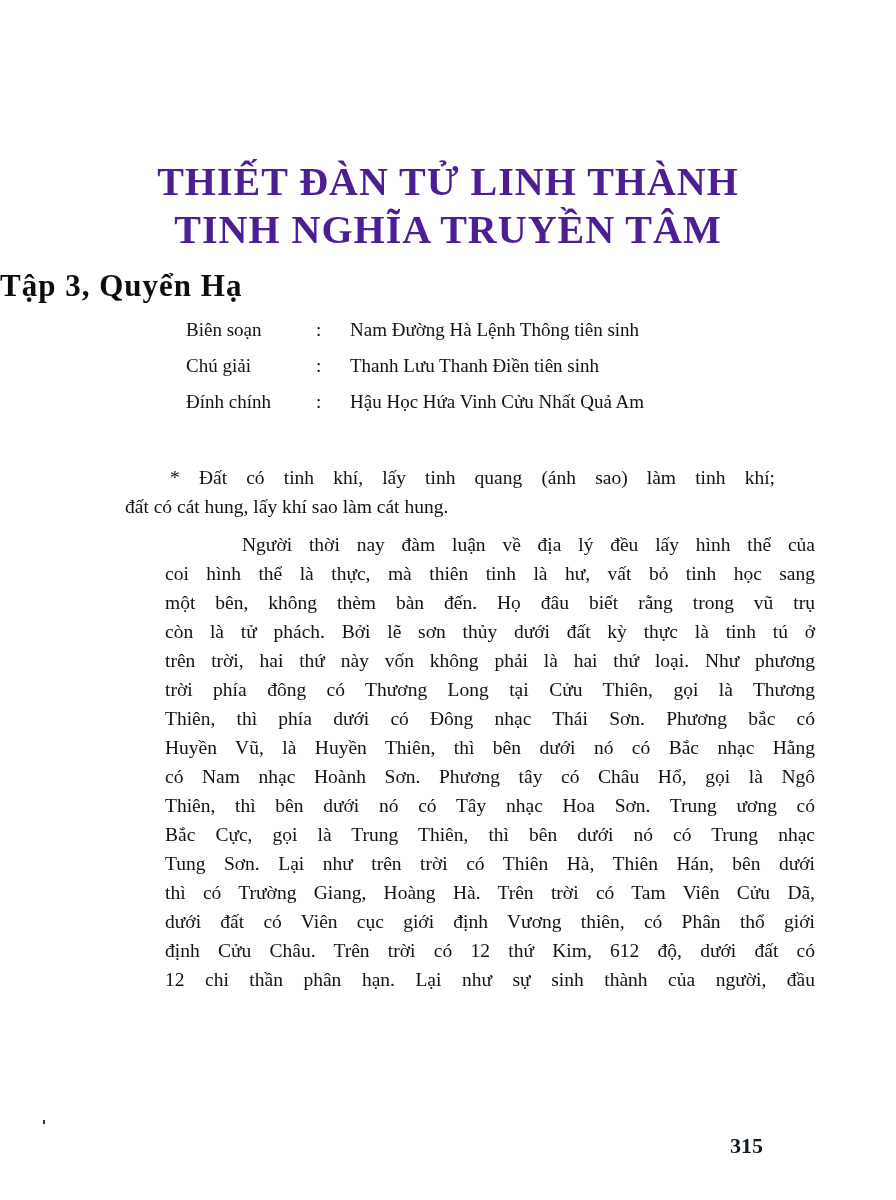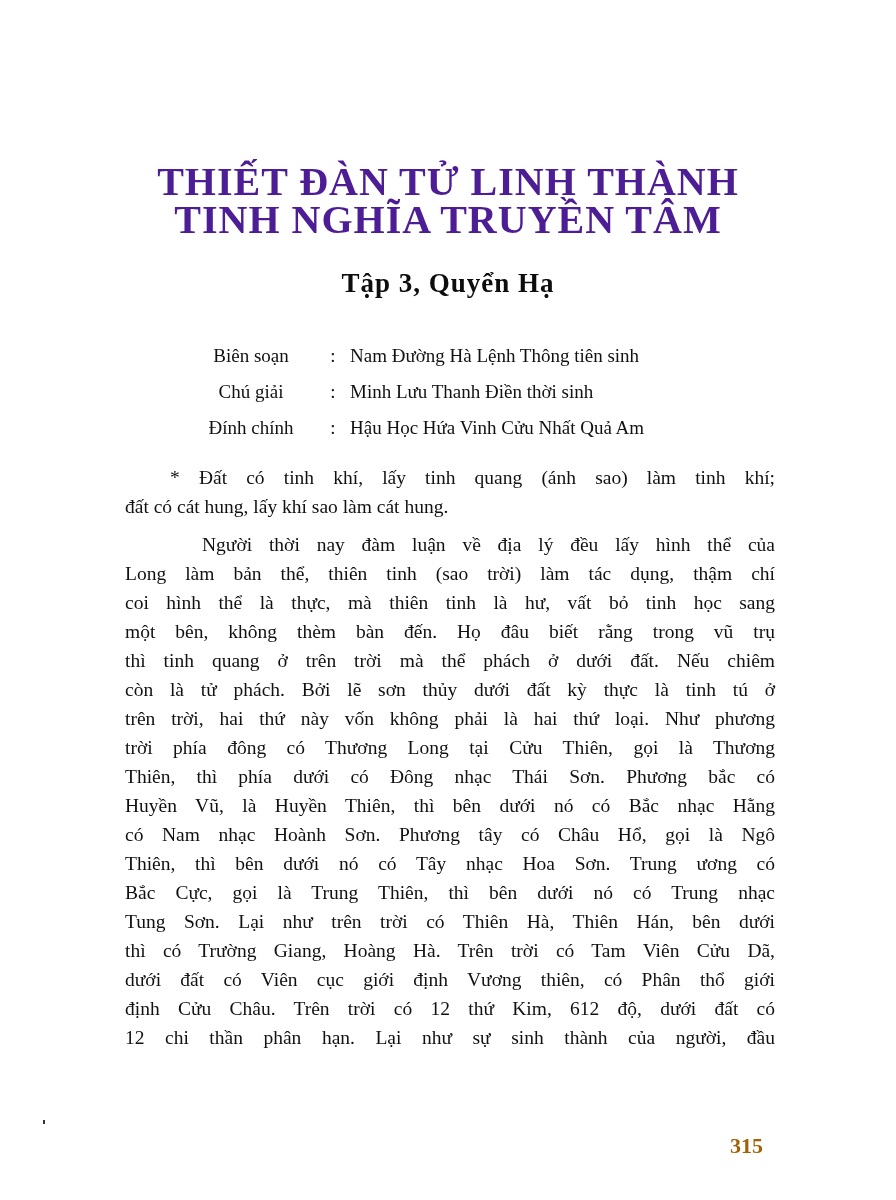--- a/index.html
+++ b/index.html
@@ -11,86 +11,84 @@
       position: relative;
       overflow: hidden;
     }
     .page { position: absolute; left: 0; top: 0; width: 896px; height: 1200px; }
     .title-line {
       position: absolute; left: 0; width: 896px; text-align: center;
       font-weight: bold; font-size: 40px; letter-spacing: 1px; color: #4c1d95;
       white-space: nowrap;
     }
     .subtitle {
-      position: absolute; left: 0; width: 896px; text-align: center;
-      font-weight: bold; font-size: 27px; color: #0d0d0d; letter-spacing: 1px;
+      position: absolute; left: 0; width: 896px; text-align: left;
+      font-weight: bold; font-size: 31px; color: #0d0d0d; letter-spacing: 1px;
     }
-    .credits { position: absolute; left: 186px; top: 338px; text-align: center; }
+    .credits { position: absolute; left: 186px; top: 312px; }
     .credit-row {
       display: flex; font-size: 19px; height: 36px; line-height: 36px; white-space: nowrap;
     }
     .credit-role { width: 130px; }
     .credit-sep { width: 34px; }
     .credit-name { }
     .body-text {
       position: absolute; left: 125px; width: 650px;
       font-size: 19.5px; line-height: 29px; text-align: justify;
     }
     .line { display: block; white-space: nowrap; text-align-last: justify; text-align: justify; width: 650px; }
     .line.last { text-align-last: left; font-family: Liberation Serif, serif; }
     .note-text { top: 463px; }
-    .main-text { top: 530px; }
+    .main-text { top: 530px; margin-left: 40px; }
     .indent1 { padding-left: 45px; width: 605px; }
     .indent2 { padding-left: 77px; width: 573px; }
     .page-number {
       position: absolute; left: 730px; top: 1133px;
-      font-weight: bold; font-size: 22px; color: #a16207;
+      font-weight: bold; font-size: 22px; color: #0f172a;
     }
     .speck {
       position: absolute; left: 43px; top: 1120px; width: 2px; height: 4px; background: #333;
     }
   </style>
 </head>
 <body>
 
 <div class="page">
 
   <div class="title-line" style="top:158px;">THIẾT ĐÀN TỬ LINH THÀNH</div>
-  <div class="title-line" style="top:196px;">TINH NGHĨA TRUYỀN TÂM</div>
+  <div class="title-line" style="top:206px;">TINH NGHĨA TRUYỀN TÂM</div>
   <div class="subtitle" style="top:268px;">Tập 3, Quyển Hạ</div>
 
   <div class="credits">
     <div class="credit-row">
       <span class="credit-role">Biên soạn</span>
       <span class="credit-sep">:</span>
       <span class="credit-name">Nam Đường Hà Lệnh Thông tiên sinh</span>
     </div>
     <div class="credit-row">
       <span class="credit-role">Chú giải</span>
       <span class="credit-sep">:</span>
-      <span class="credit-name">Minh Lưu Thanh Điền thời sinh</span>
+      <span class="credit-name">Thanh Lưu Thanh Điền tiên sinh</span>
     </div>
     <div class="credit-row">
       <span class="credit-role">Đính chính</span>
       <span class="credit-sep">:</span>
       <span class="credit-name">Hậu Học Hứa Vinh Cửu Nhất Quả Am</span>
     </div>
   </div>
 
   <div class="body-text note-text">
     <span class="line indent1">* Đất có tinh khí, lấy tinh quang (ánh sao) làm tinh khí;</span>
     <span class="line last">đất có cát hung, lấy khí sao làm cát hung.</span>
   </div>
 
   <div class="body-text main-text">
     <span class="line indent2">Người thời nay đàm luận về địa lý đều lấy hình thể của</span>
-    <span class="line">Long làm bản thể, thiên tinh (sao trời) làm tác dụng, thậm chí</span>
     <span class="line">coi hình thể là thực, mà thiên tinh là hư, vất bỏ tinh học sang</span>
     <span class="line">một bên, không thèm bàn đến. Họ đâu biết rằng trong vũ trụ</span>
-    <span class="line">thì tinh quang ở trên trời mà thể phách ở dưới đất. Nếu chiêm</span>
     <span class="line">còn là tử phách. Bởi lẽ sơn thủy dưới đất kỳ thực là tinh tú ở</span>
     <span class="line">trên trời, hai thứ này vốn không phải là hai thứ loại. Như phương</span>
     <span class="line">trời phía đông có Thương Long tại Cửu Thiên, gọi là Thương</span>
     <span class="line">Thiên, thì phía dưới có Đông nhạc Thái Sơn. Phương bắc có</span>
     <span class="line">Huyền Vũ, là Huyền Thiên, thì bên dưới nó có Bắc nhạc Hằng</span>
     <span class="line">có Nam nhạc Hoành Sơn. Phương tây có Châu Hổ, gọi là Ngô</span>
     <span class="line">Thiên, thì bên dưới nó có Tây nhạc Hoa Sơn. Trung ương có</span>
     <span class="line">Bắc Cực, gọi là Trung Thiên, thì bên dưới nó có Trung nhạc</span>
     <span class="line">Tung Sơn. Lại như trên trời có Thiên Hà, Thiên Hán, bên dưới</span>
     <span class="line">thì có Trường Giang, Hoàng Hà. Trên trời có Tam Viên Cửu Dã,</span>

